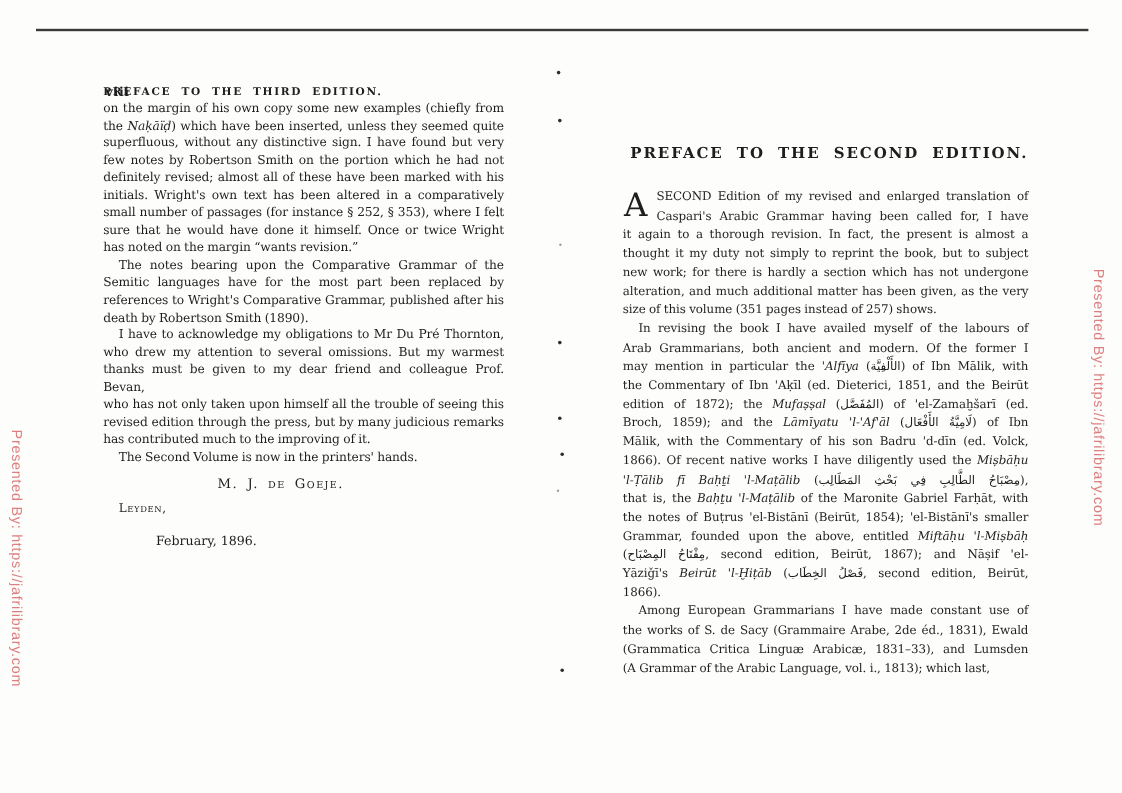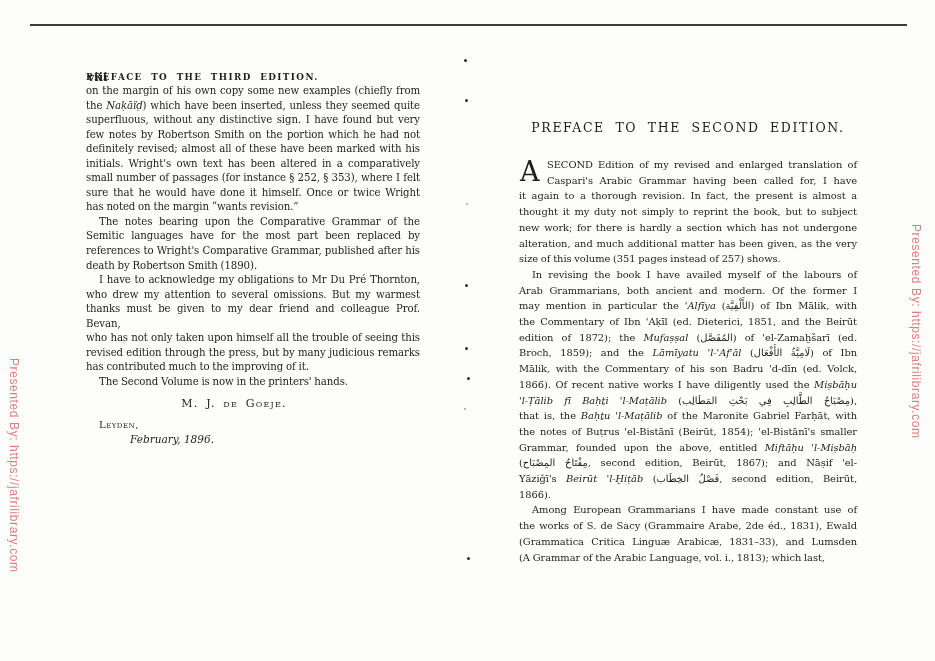--- a/index.html
+++ b/index.html
@@ -36,22 +36,22 @@
   }
   .lp-pagenum{
     position:absolute;left:2px;top:0;
     font-size:10.5px;font-weight:bold;letter-spacing:0.5px;
   }
   .lp-runhead{
     position:absolute;left:0;right:0;top:1px;
     font-size:8.8px;font-weight:bold;letter-spacing:1.4px;word-spacing:4px;
   }
   .rp-title{
-    text-align:center;
-    font-size:12.5px;font-weight:normal;letter-spacing:1.6px;word-spacing:5px;
+    text-align:right;
+    font-size:12.5px;font-weight:bold;letter-spacing:1.6px;word-spacing:5px;
     margin-bottom:22px;
   }
   .body-block{position:relative;}
   .left-page .tline{font-size:10.2px;line-height:14.55px;letter-spacing:-0.1px;}
   .right-page .tline{font-size:9.9px;line-height:15.7px;letter-spacing:-0.05px;}
   .tline{
     text-align:justify;
     text-align-last:justify;
     word-spacing:-0.3px;
   }
@@ -67,22 +67,22 @@
   .signature{
     margin-top:8px;
     text-align:center;padding-right:38px;
     font-size:11px;font-variant:small-caps;letter-spacing:1.2px;word-spacing:3px;
   }
   .place-line{
     margin-top:9px;margin-left:13px;
     font-size:10px;font-variant:small-caps;letter-spacing:0.5px;
   }
   .date-line{
-    margin-top:3px;margin-left:44px;
-    font-size:10.5px;font-style:italic;
+    margin-top:15px;margin-left:44px;
+    font-size:10.5px;
   }
   .speck{
     position:absolute;width:3px;height:3px;border-radius:50%;
     background:#2d2d2d;
   }
   .speck.faint{opacity:0.45;width:2px;height:2px;}
 </style>
 </head>
 <body>
 

